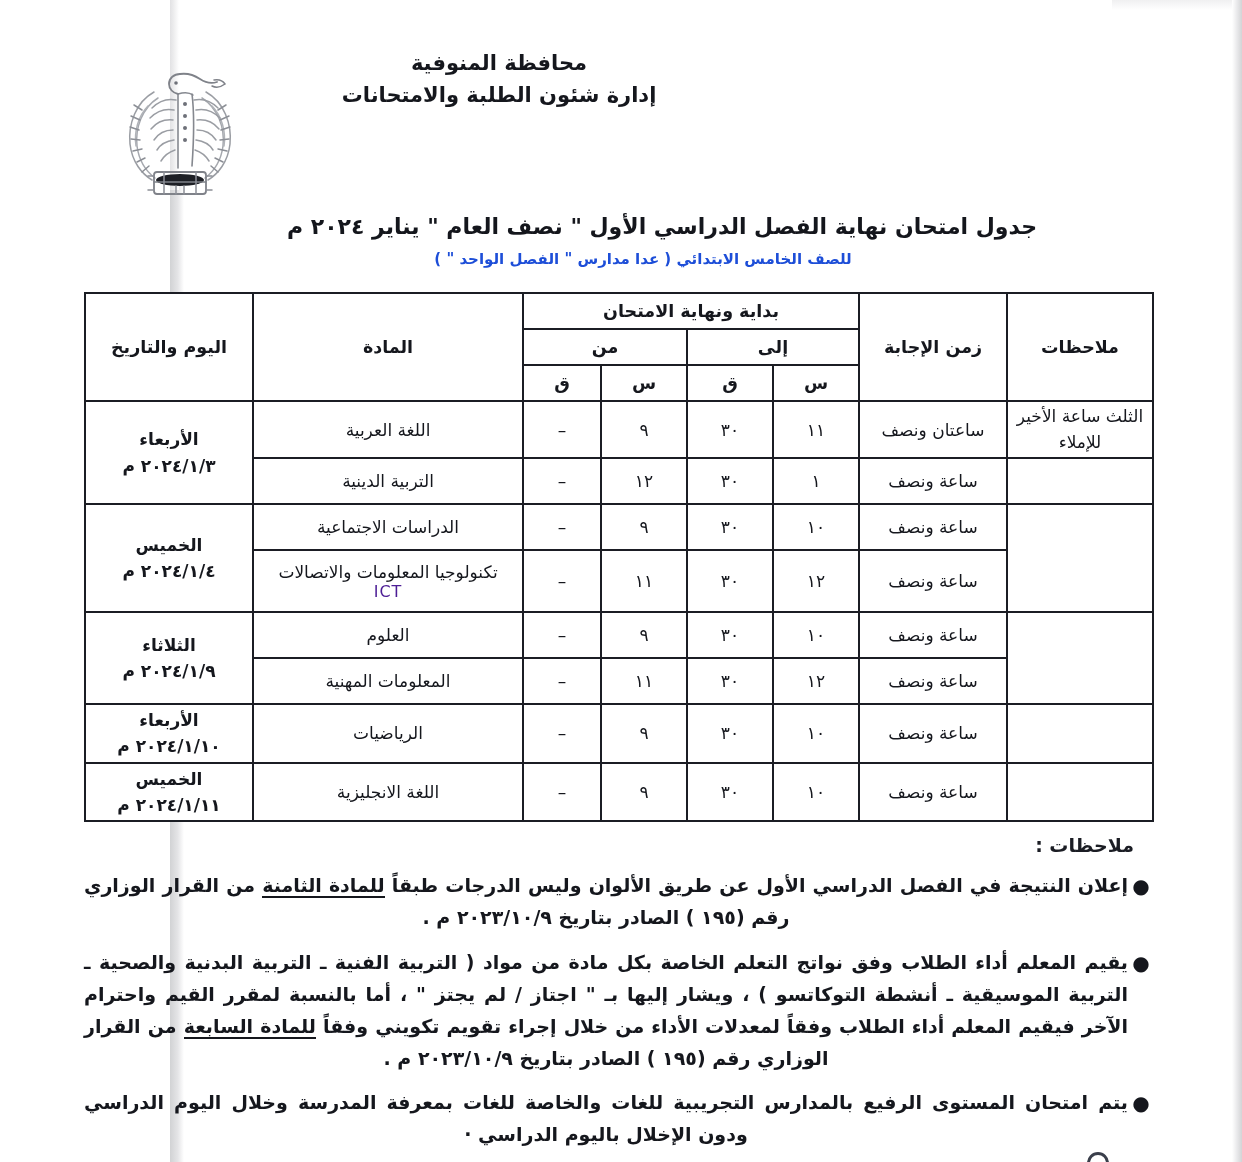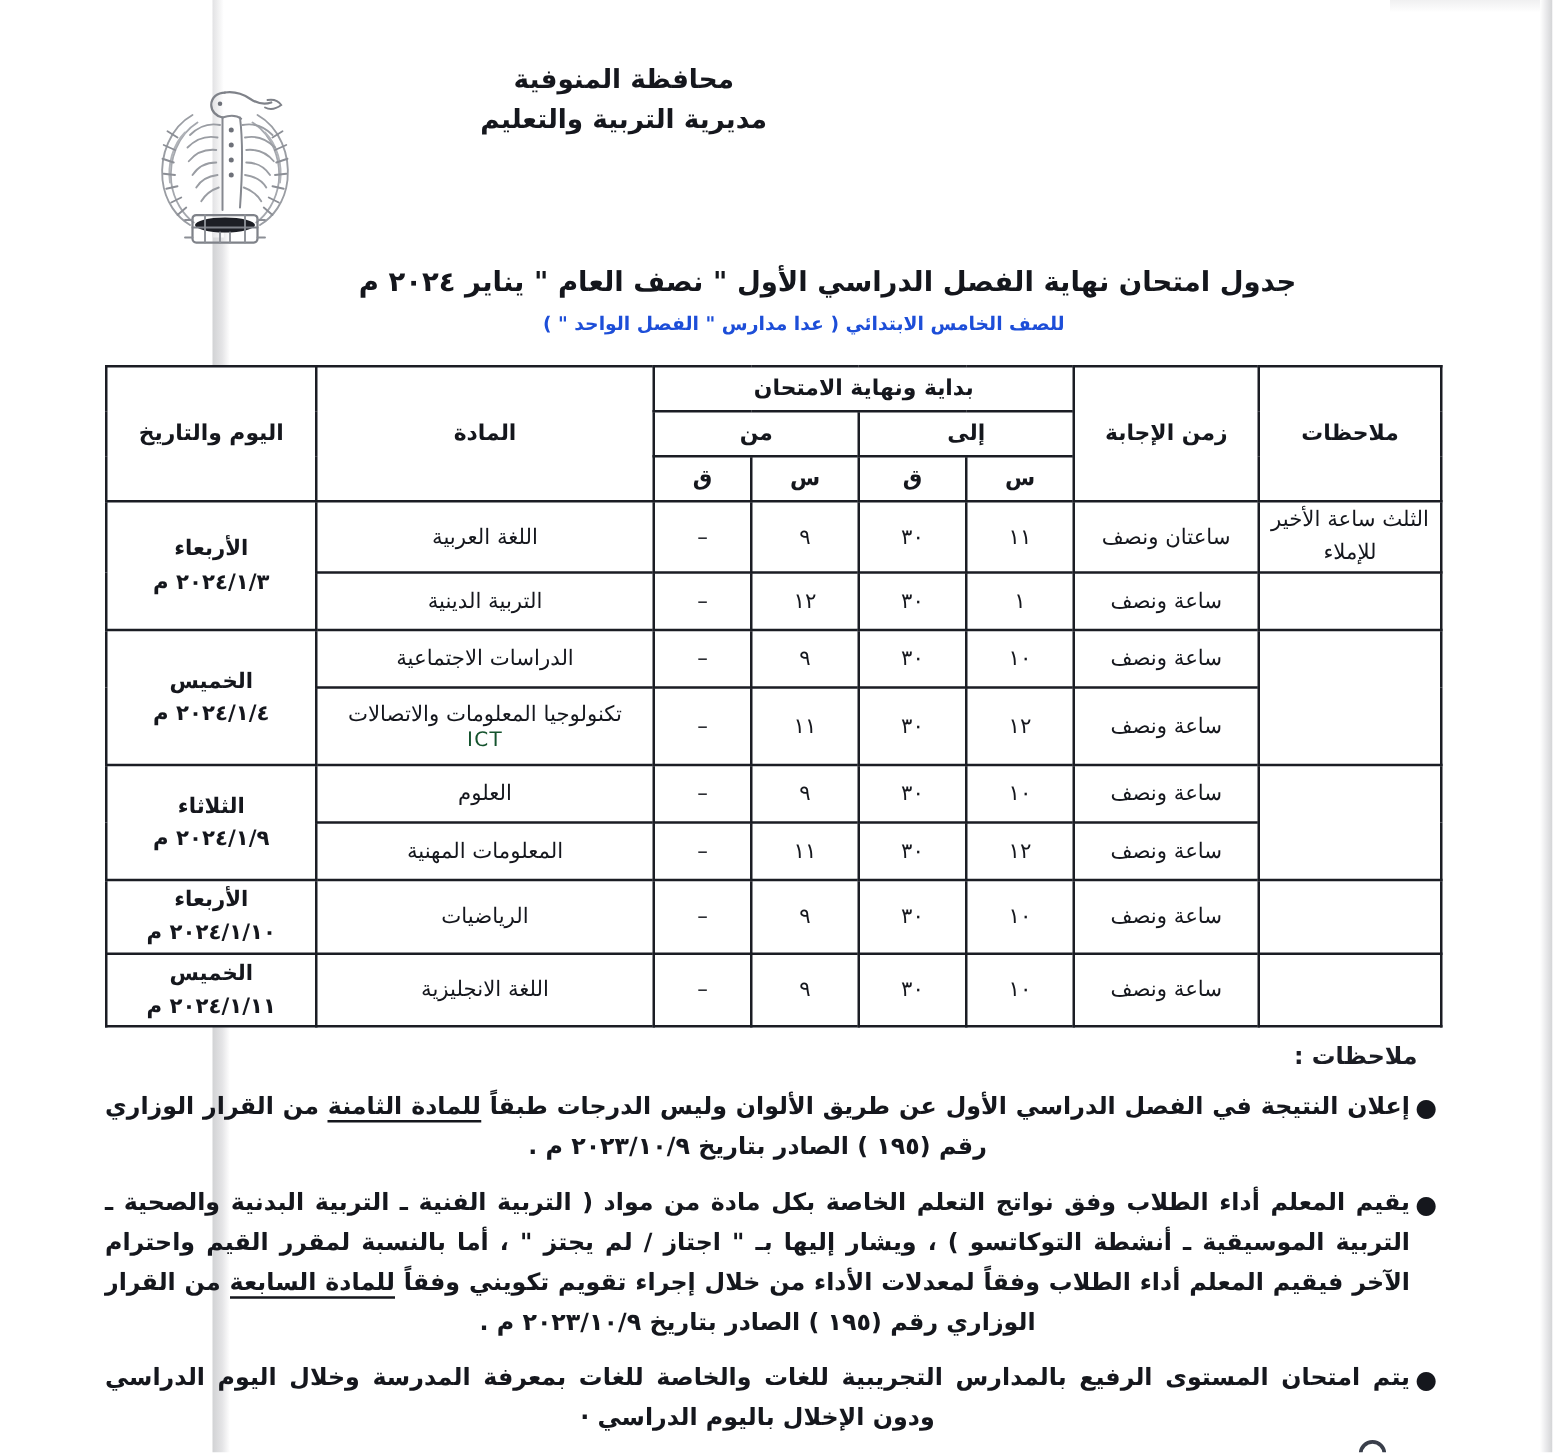--- a/index.html
+++ b/index.html
@@ -143,21 +143,21 @@
   .col-q2      { width: 86px; }
   .col-s2      { width: 86px; }
   .col-dur     { width: 148px; }
   .col-notes   { width: 146px; }
 
   td.day-cell    { font-size: 16.5px; font-weight: bold; line-height: 1.55; }
   td.subject-cell{ font-size: 17px; }
   td.num-cell    { font-size: 18px; }
   td.dur-cell    { font-size: 17px; }
   td.notes-cell  { font-size: 16px; font-weight: normal; line-height: 1.5; }
-  .ict-sub { display:block; font-size: 16px; letter-spacing:1px; color:#14532d; direction:ltr; }
+  .ict-sub { display:block; font-size: 16px; letter-spacing:1px; color:#4c1d95; direction:ltr; }
 
   .hdr-tall { height: 102px; }
   .row-std  { height: 46px; }
   .row-tall { height: 62px; }
 
   
   .notes {
     position: absolute;
     top: 834px;
     right: 88px;
@@ -264,21 +264,21 @@
           <ellipse cx="66" cy="132" rx="24" ry="6" fill="#1d1f25" stroke="none"></ellipse>
           <path d="M40 134 L92 134" stroke="#7f8289"></path>
           <path d="M50 124 L50 146 M62 138 L62 146 M70 138 L70 146 M82 124 L82 146" stroke="#8c8f96"></path>
           <path d="M34 128 l6 0 M92 128 l6 0 M34 142 l6 0 M92 142 l6 0" stroke="#8c8f96"></path>
         </g>
       </svg>
     </div>
 
     <div class="org-lines">
       <div>محافظة المنوفية</div>
-      <div>مديرية التربية والتعليم</div>
+      <div>إدارة شئون الطلبة والامتحانات</div>
     </div>
   </div>
 
   <div class="title-block">
     <div class="title-line1">جدول امتحان نهاية الفصل الدراسي الأول " نصف العام " يناير ٢٠٢٤ م</div>
     <div class="title-line2">للصف الخامس   الابتدائي ( عدا مدارس  " الفصل الواحد " )</div>
   </div>
 
   <div class="table-wrap">
     <table class="sched">

